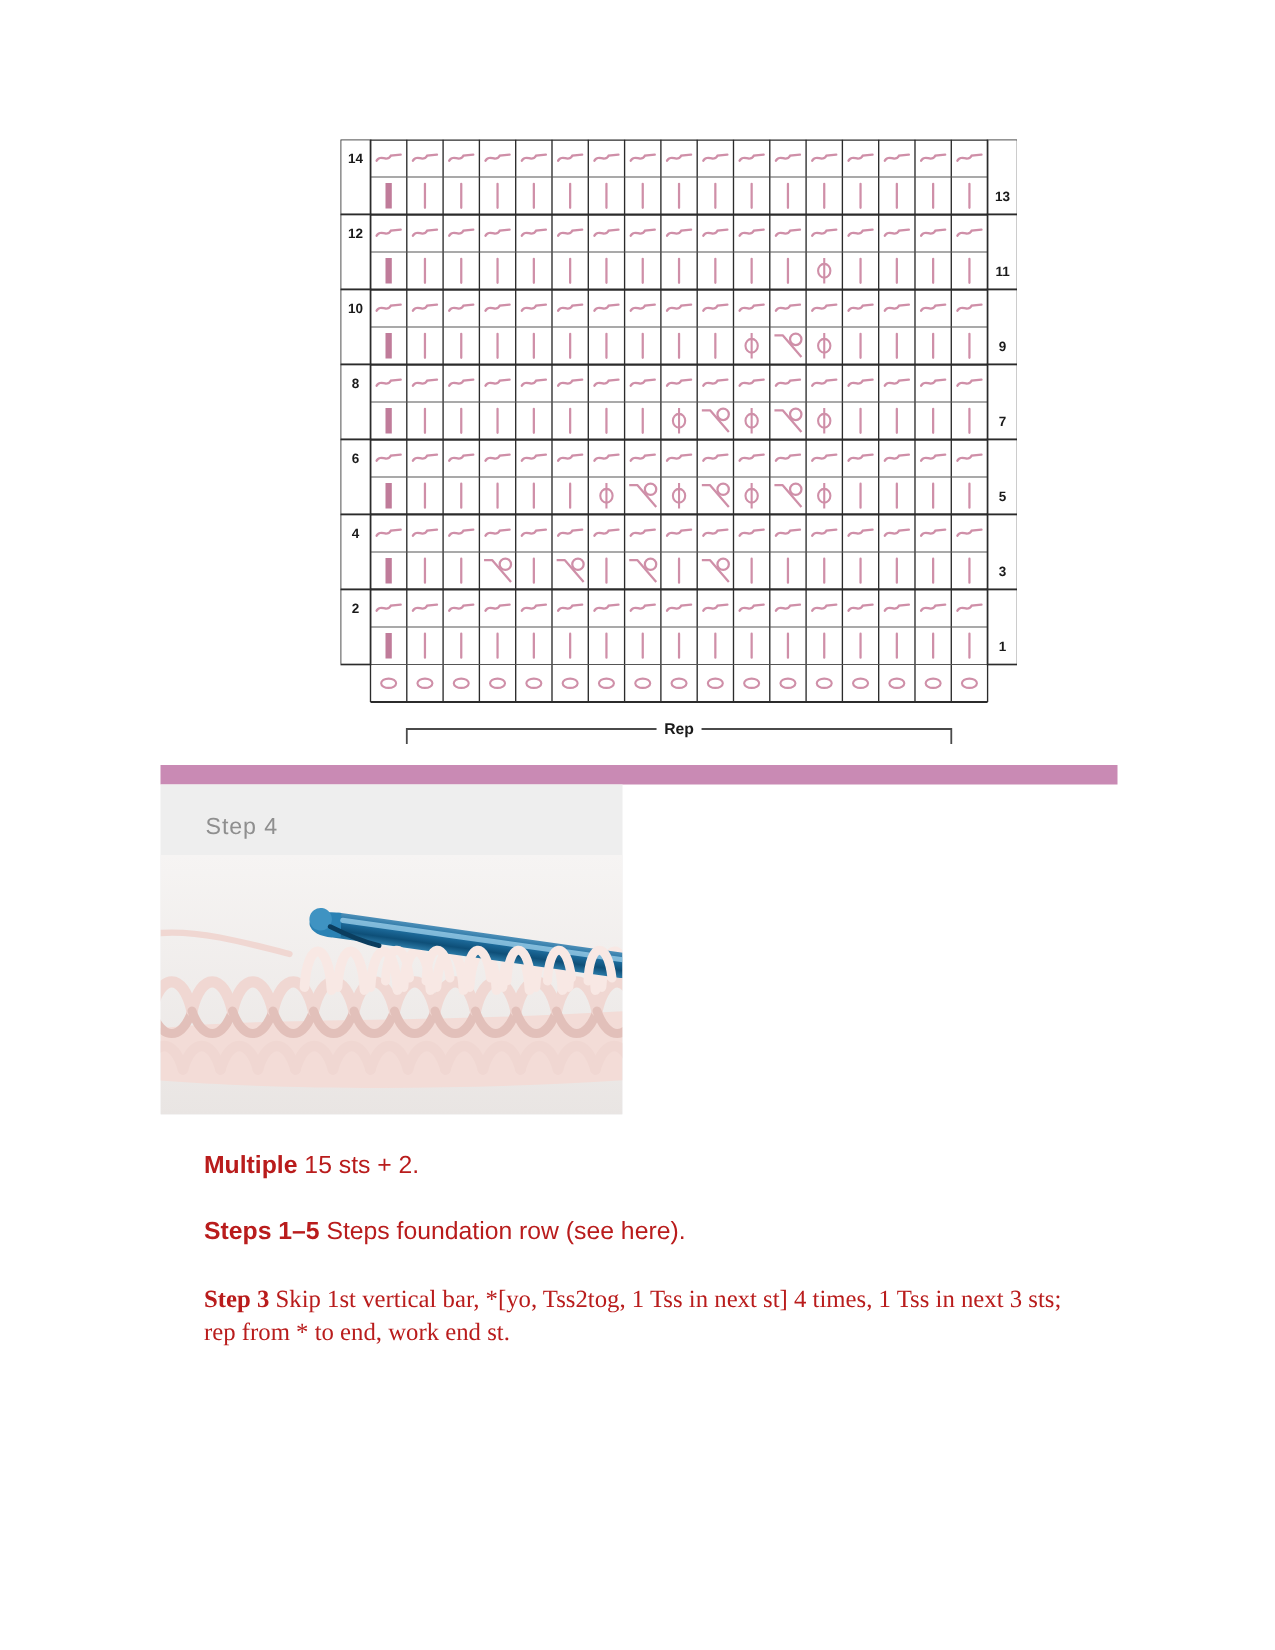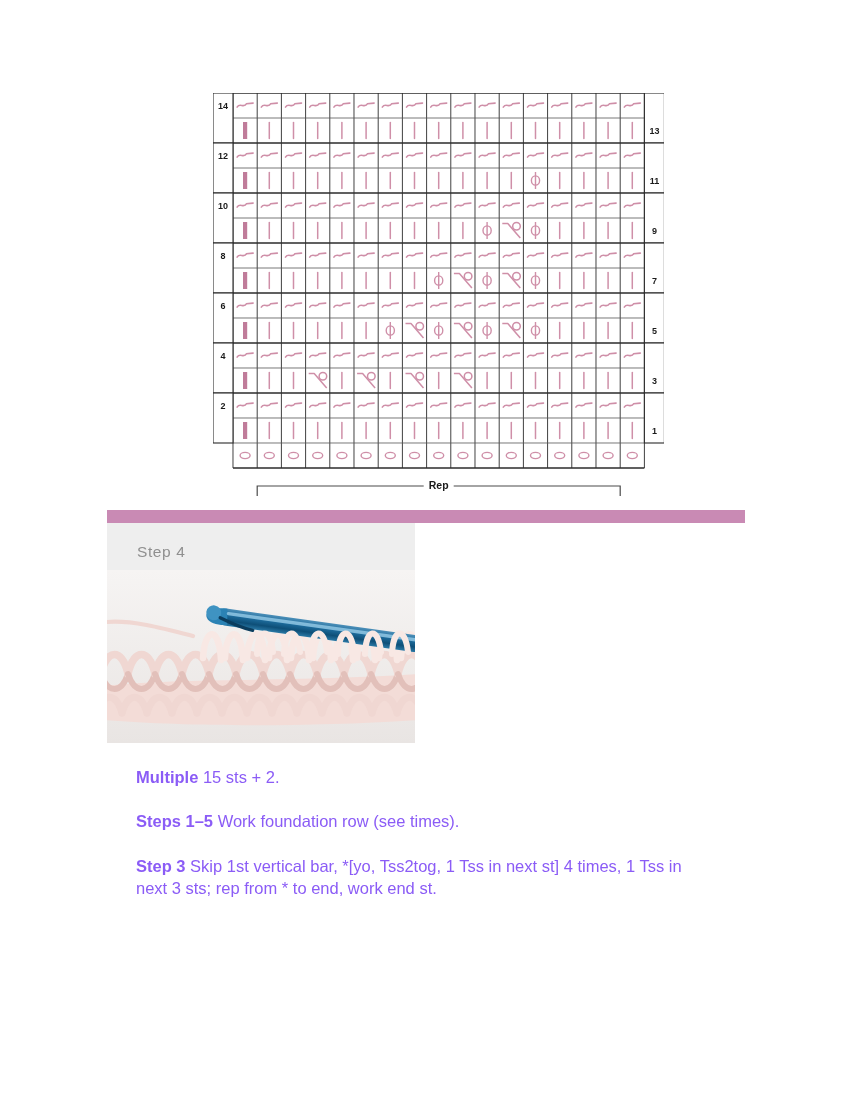--- a/index.html
+++ b/index.html
@@ -18,21 +18,21 @@
   
   #chart-figure {
     position: absolute;
     left: 193px;
     top: 93px;
     width: 462px;
     height: 400px;
   }
   #chart-grid {
     position: absolute;
-    left: 0;
+    left: 14px;
     top: 0;
     padding-left: 20px;
   }
   .chart-svg { display: block; }
 
   
   #accent-bar {
     position: absolute;
     left: 107px;
     top: 510px;
@@ -69,27 +69,27 @@
   }
 
   
   #instructions {
     position: absolute;
     left: 136px;
     top: 766px;
     width: 580px;
     font-size: 16.5px;
     line-height: 1.35;
-    color: #8b5cf6;
+    color: #b91c1c;
     font-family: "Liberation Sans", sans-serif;
   }
   #instructions p {
     margin: 0 0 22px 0;
   }
-  #instructions p:last-child { margin-bottom: 12px; }
+  #instructions p:last-child { margin-bottom: 12px; font-family: Liberation Serif, serif; }
   #instructions b { font-weight: bold; }
 </style>
 </head>
 <body>
 
 <div id="chart-figure">
   <div id="chart-grid">
       <svg class="chart-svg" width="451.4" height="409" viewBox="0 0 451.4 409">
         <rect x="20" y="0" width="411.4" height="375" fill="#ffffff"></rect>
         <g>
@@ -799,15 +799,15 @@
         <path d="M 177 84 C 178 58, 190 56, 193 82" fill="none" stroke="#f8e8e4" stroke-width="6" stroke-linecap="round"></path>
         <path d="M 204 84 C 205 58, 217 56, 220 82" fill="none" stroke="#f8e8e4" stroke-width="6" stroke-linecap="round"></path>
         <path d="M 231 84 C 232 58, 244 56, 247 82" fill="none" stroke="#f8e8e4" stroke-width="6" stroke-linecap="round"></path>
         <path d="M 258 84 C 259 58, 271 56, 274 82" fill="none" stroke="#f8e8e4" stroke-width="6" stroke-linecap="round"></path>
         <path d="M 285 84 C 286 58, 298 56, 301 82" fill="none" stroke="#f8e8e4" stroke-width="6" stroke-linecap="round"></path>
       </svg></div>
 </div>
 
 <div id="instructions">
   <p><b>Multiple</b><span> 15 sts + 2.</span></p>
-  <p><b>Steps 1–5</b><span> Work foundation row (see times).</span></p>
+  <p><b>Steps 1–5</b><span> Steps foundation row (see here).</span></p>
   <p><b>Step 3</b><span> Skip 1st vertical bar, *[yo, Tss2tog, 1 Tss in next st] 4 times, 1 Tss in next 3 sts; rep from * to end, work end st.</span></p>
 </div>
 
 </body></html>

